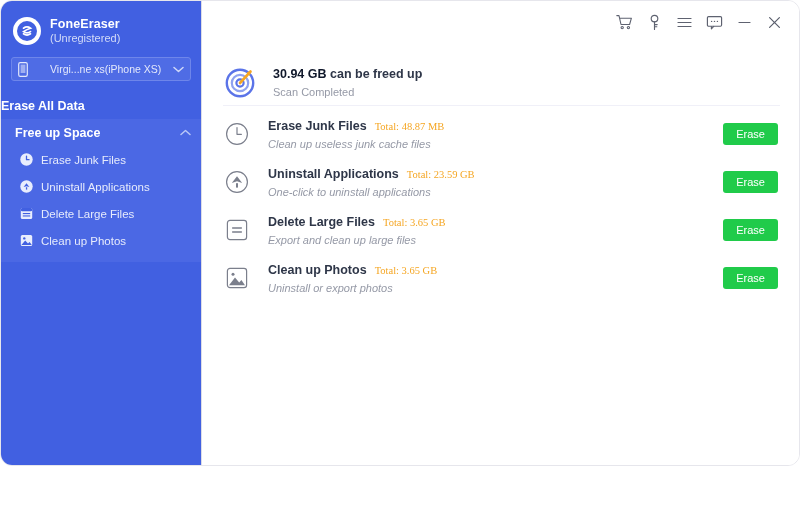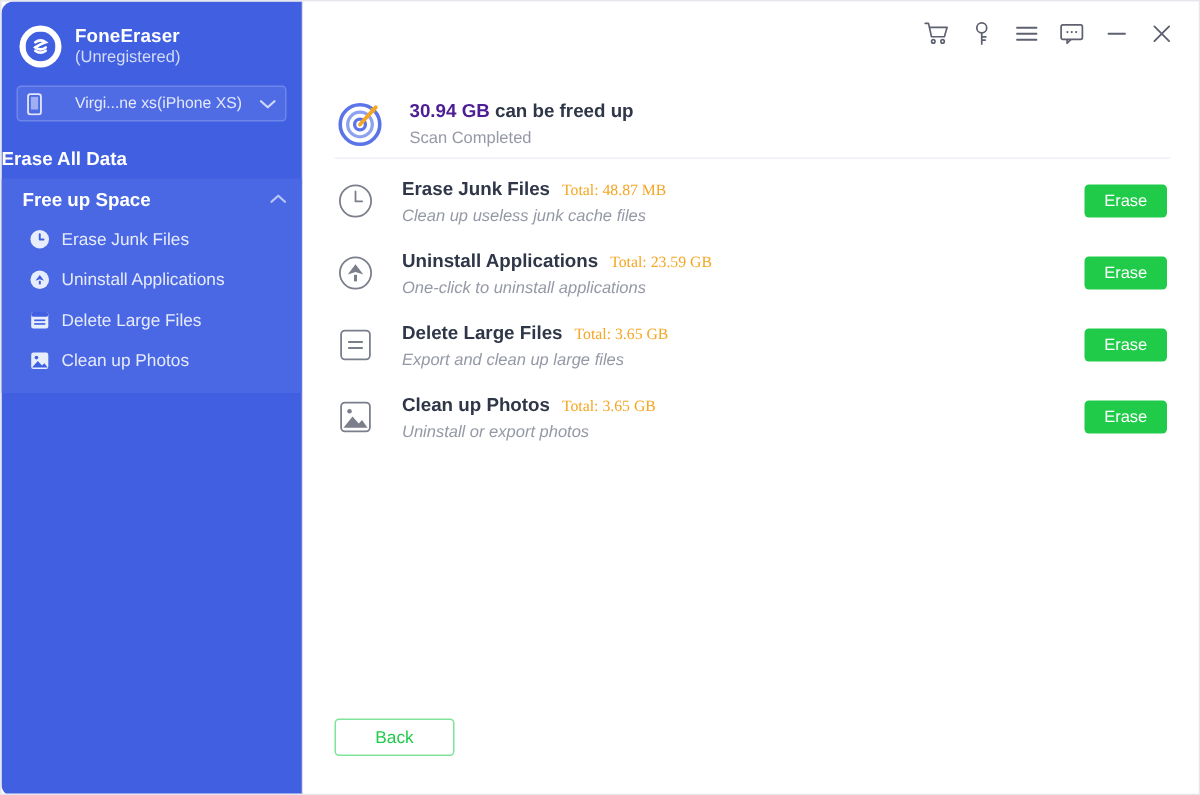--- a/index.html
+++ b/index.html
@@ -4,24 +4,24 @@
 <style>
   * { box-sizing: border-box; margin: 0; padding: 0; }
   html, body {
     width: 800px; height: 530px;
     font-family: "Liberation Sans", sans-serif;
     background: #ffffff;
     overflow: hidden;
   }
   .window {
     position: relative;
-    width: 800px; height: 530px;
+    width: 800px; height: 466px;
     background: #ffffff;
     border: 1px solid #e6e6ec;
-    border-radius: 0;
+    border-radius: 12px;
     overflow: hidden;
   }
 
   
   .sidebar {
     position: absolute;
     left: 0; top: 0;
     width: 201px; height: 530px;
     background: #4160e1;
     border-top-left-radius: 8px;
@@ -127,21 +127,21 @@
   }
 
   .scan-header {
     display: flex; align-items: center;
     padding: 16px 0 0 21px;
     height: 62px;
   }
   .scan-icon { flex: 0 0 auto; width: 34px; height: 34px; }
   .scan-texts { margin-left: 16px; }
   .scan-title { font-size: 12.5px; font-weight: bold; color: #2e3648; }
-  .scan-title .amount { color: #4c1d95; }
+  .scan-title .amount { color: #0f172a; }
   .scan-sub { font-size: 11px; color: #9599a6; margin-top: 5px; }
 
   .divider {
     margin-left: 21px;
     width: 557px; height: 1px;
     background: #f0f0f8;
   }
 
   .rows { padding-top: 4px; }
   .row {

